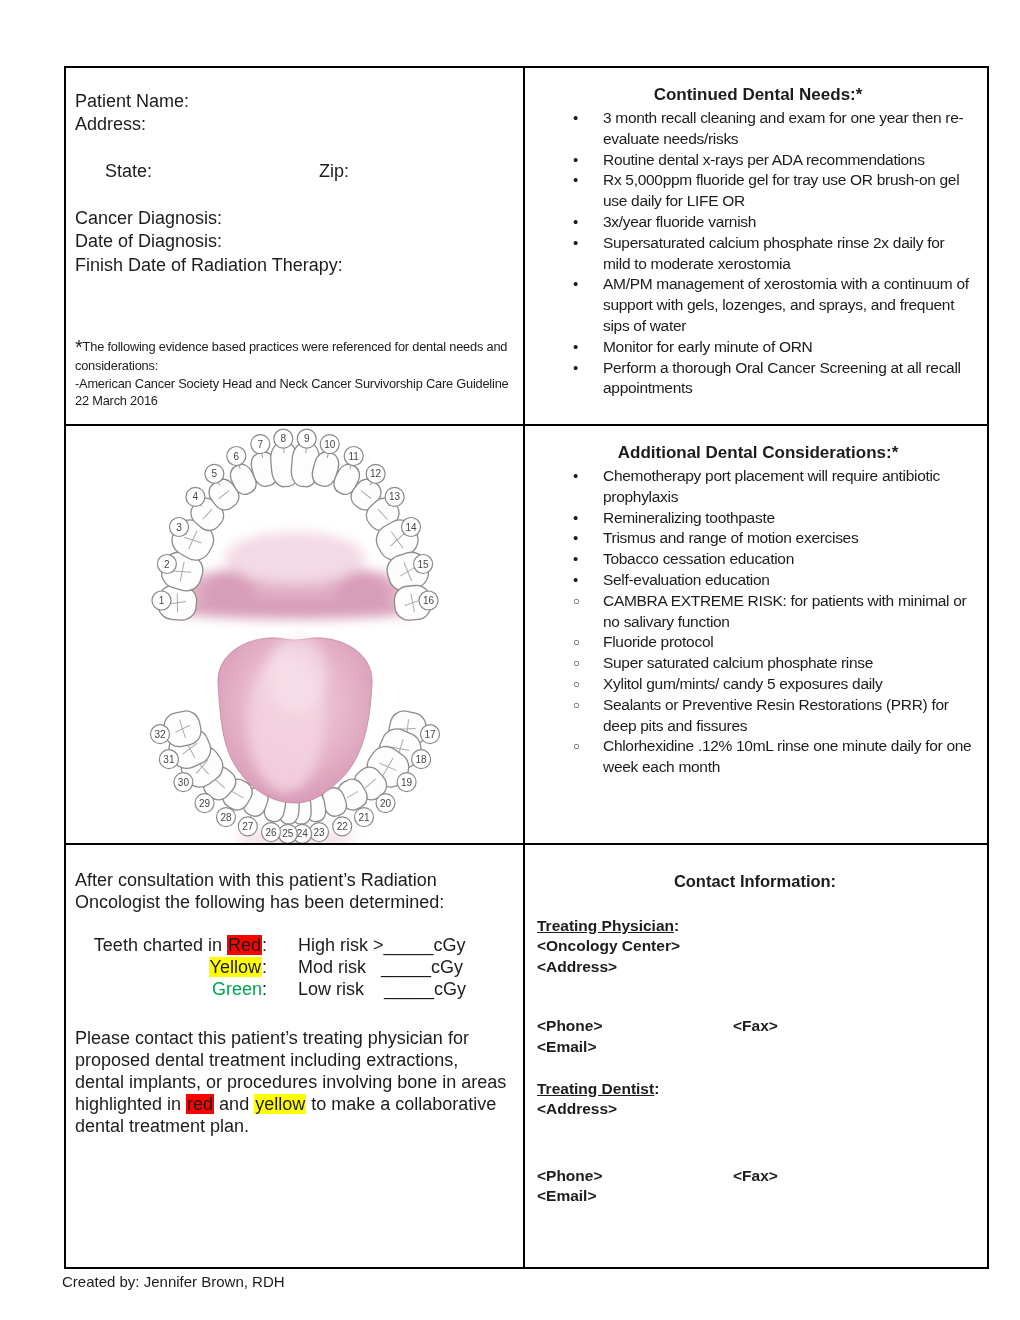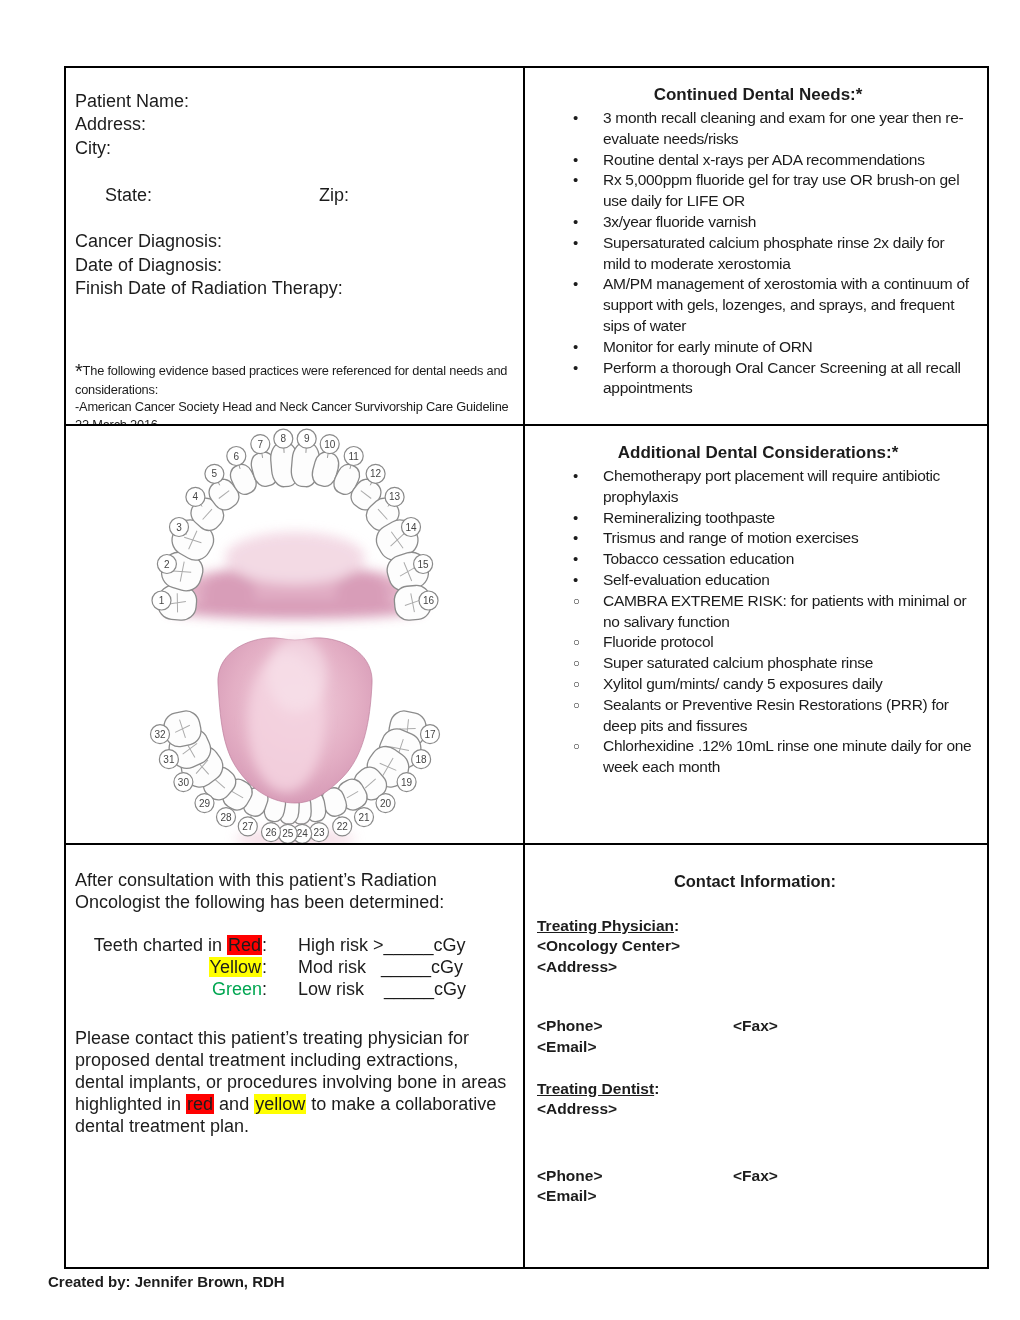--- a/index.html
+++ b/index.html
@@ -52,31 +52,30 @@
   
   .cF{padding:26px 14px 0 12px;font-size:15.5px;line-height:20.6px;font-weight:bold;}
   .ctitle{text-align:center;font-size:16.5px;margin-bottom:24px;}
   .ulabel{text-decoration:underline;}
   .pf{display:flex;}
   .ph{width:196px;}
   .gap1{margin-top:39px;}
   .gap2{margin-top:21px;}
   .gap3{margin-top:46px;}
 
-  .footer{position:absolute;left:48px;top:1273px;font-weight:bold;font-size:15px;}
+  .footer{position:absolute;left:62px;top:1273px;font-weight:normal;font-size:15px;}
 </style>
 </head>
 <body>
 
 <div class="form-table">
 
   <div class="cell cA c-left r-top">
     <div class="pline">Patient Name:</div>
     <div class="pline">Address:</div>
-    <div class="pline">City:</div>
     <div class="pline">
       <span class="state-label">State:</span><span>Zip:</span>
     </div>
     <div class="pline">Cancer Diagnosis:</div>
     <div class="pline">Date of Diagnosis:</div>
     <div class="pline">Finish Date of Radiation Therapy:</div>
     <div class="footnote">
       <span class="star">*</span><span>The following evidence based practices were referenced for dental needs and considerations:</span>
       <div>-American Cancer Society Head and Neck Cancer Survivorship Care Guideline 22 March 2016</div>
       

